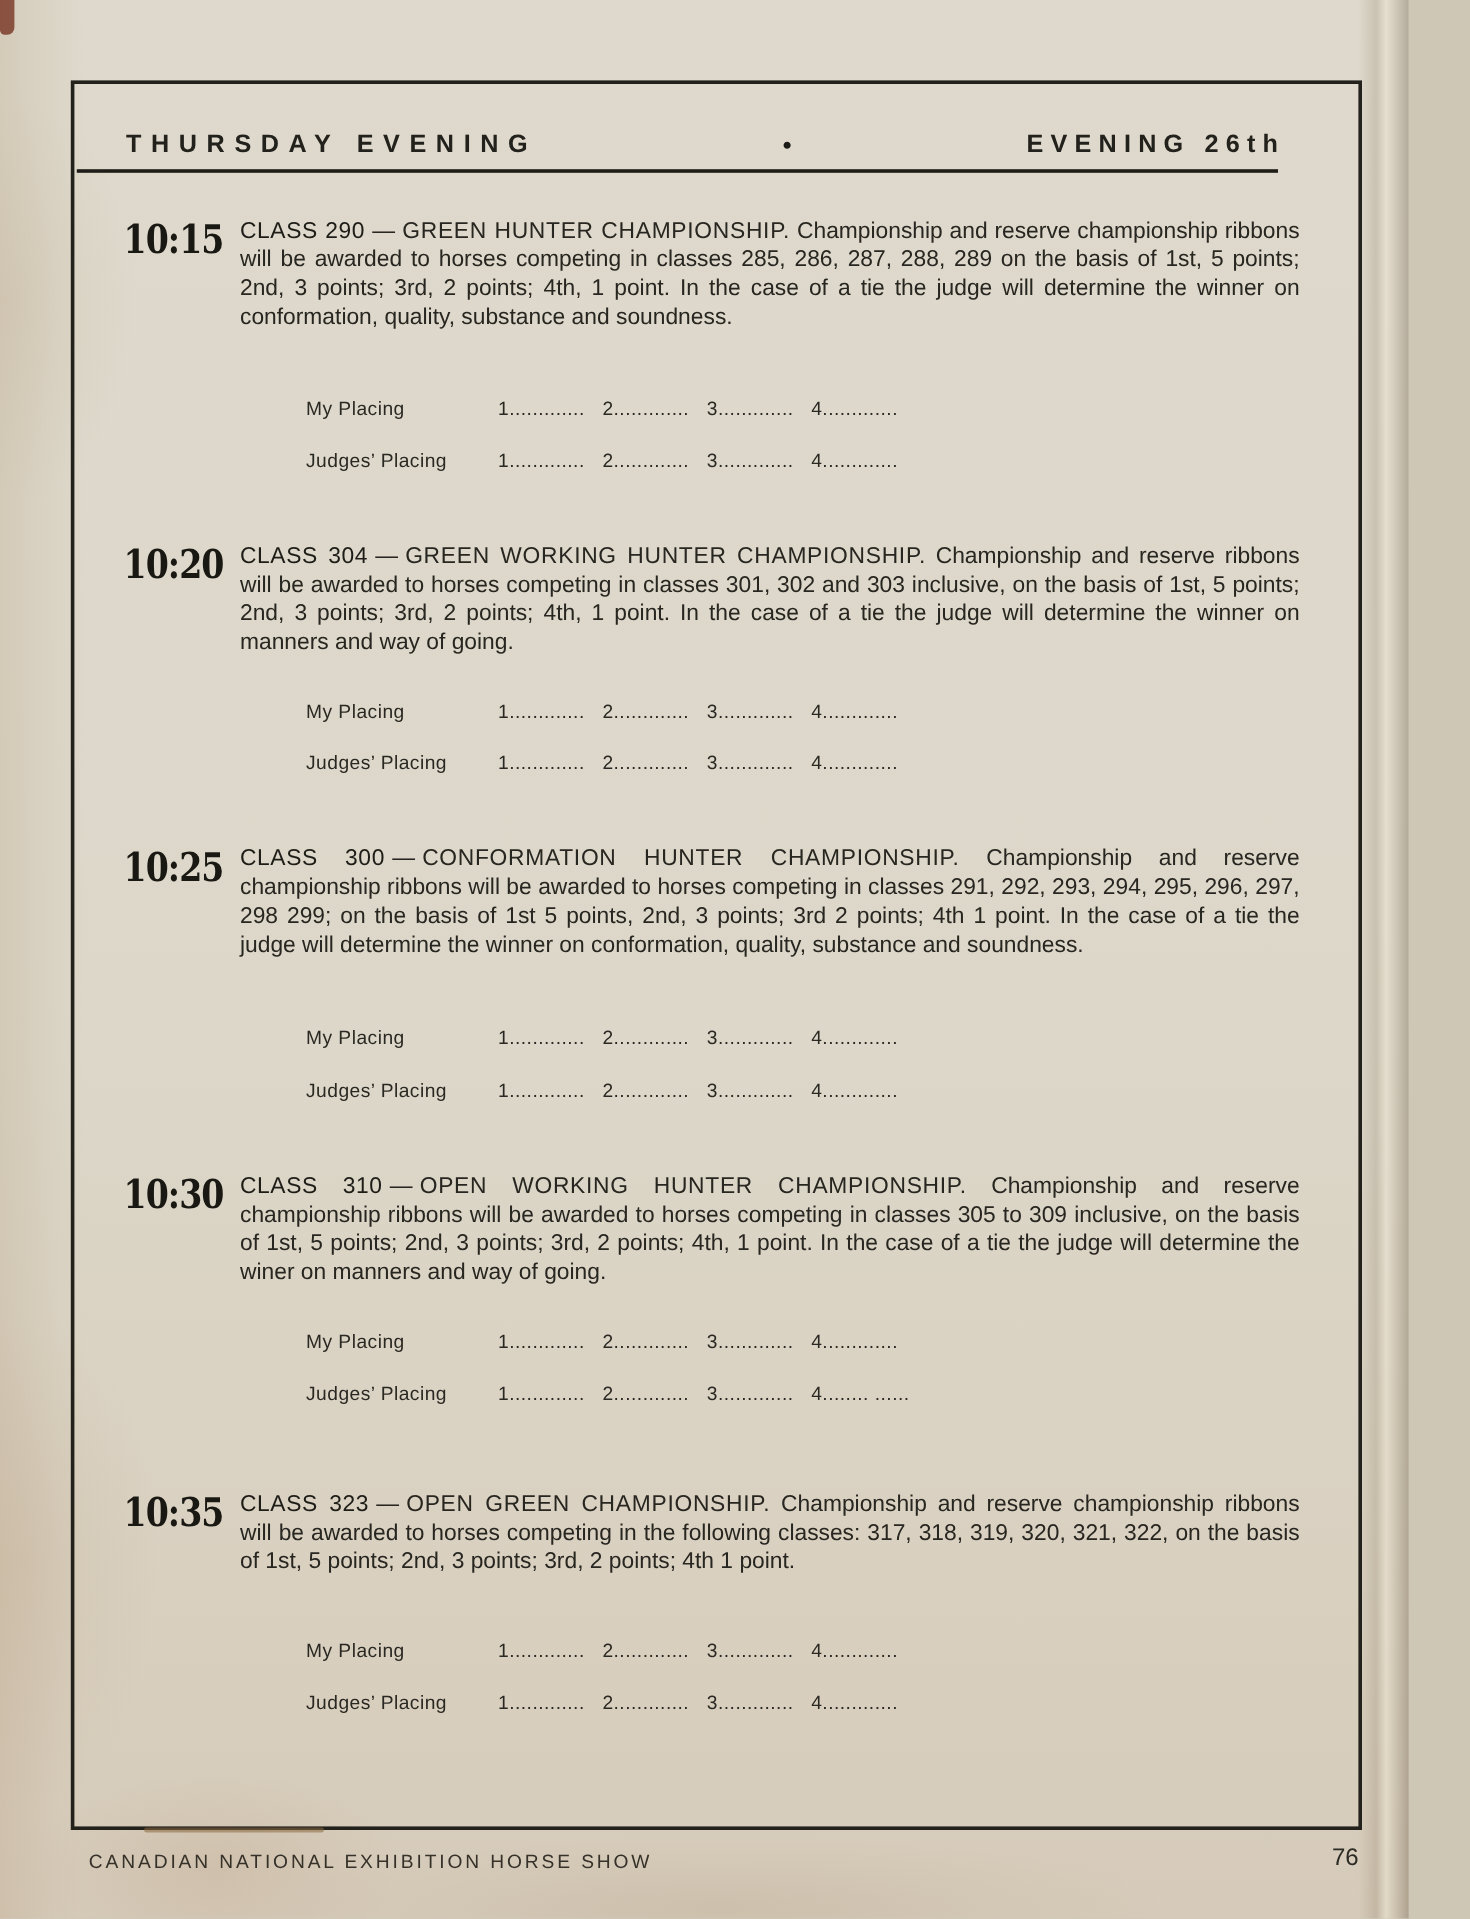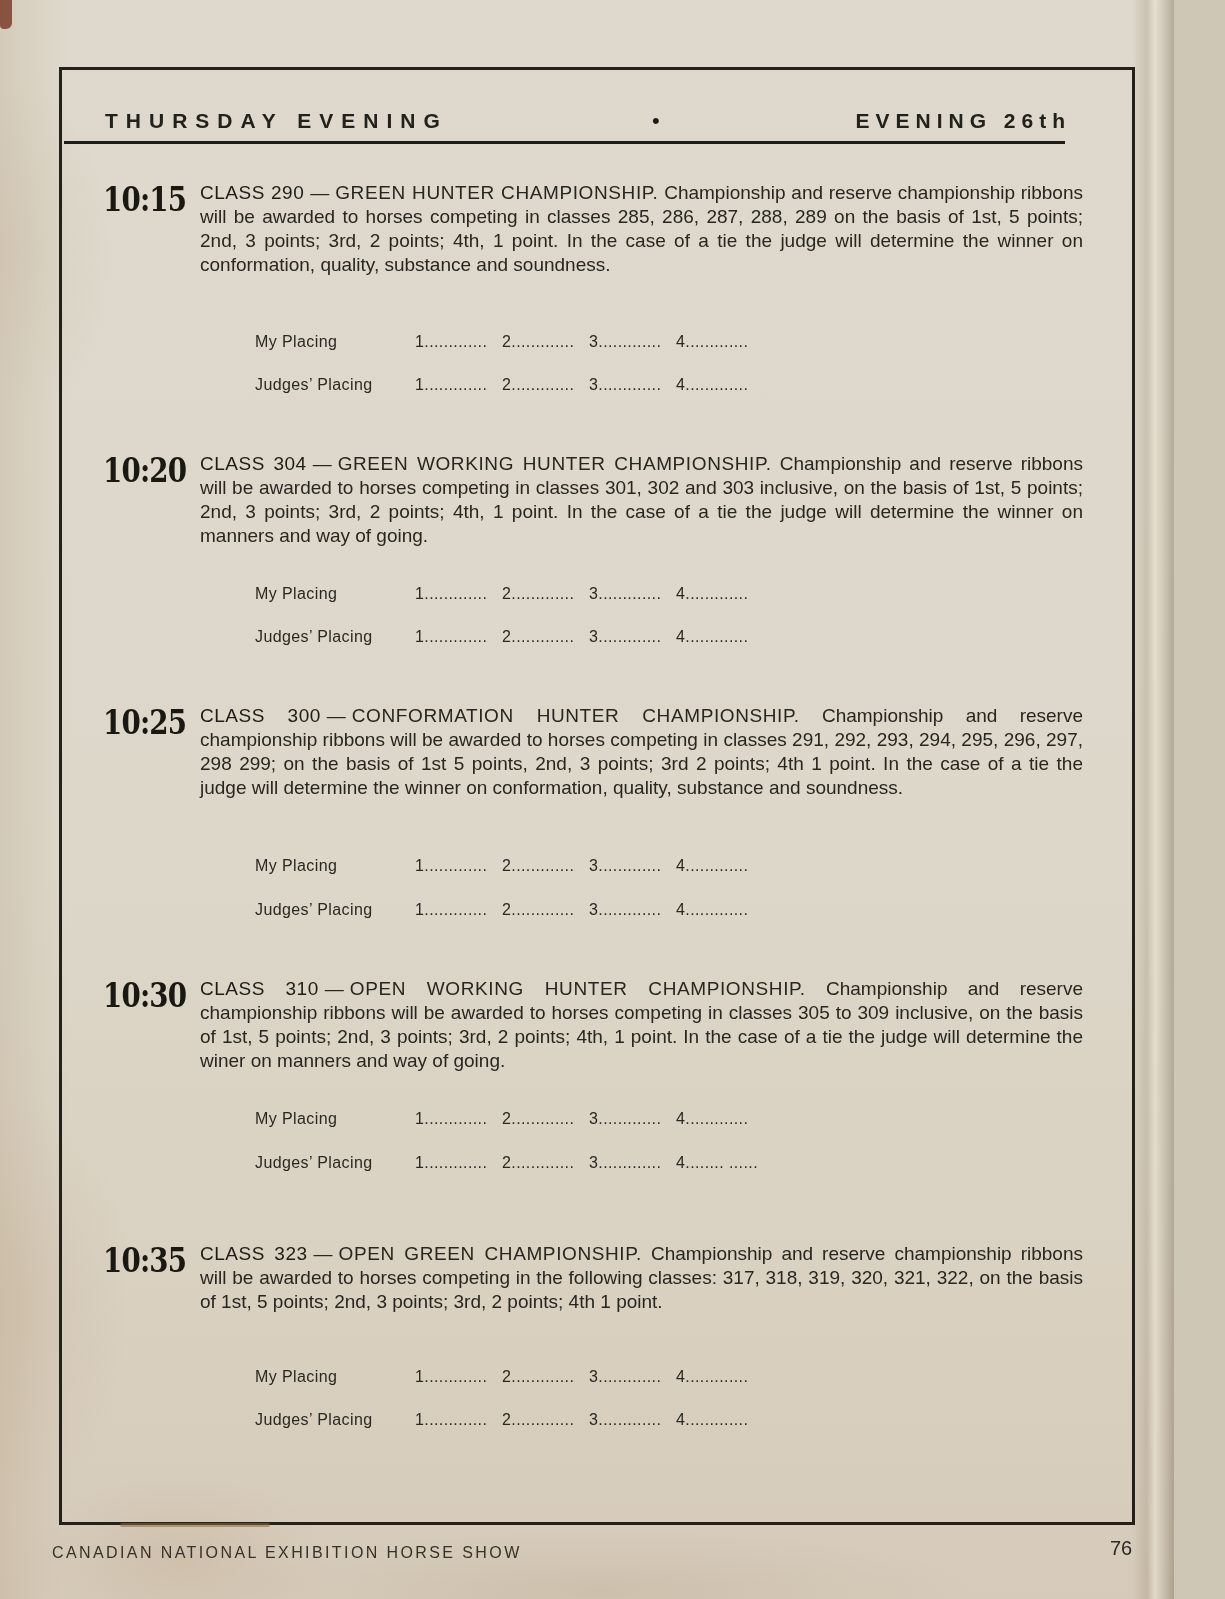--- a/index.html
+++ b/index.html
@@ -81,21 +81,21 @@
   .dash{margin:0 6px;}
   .caps{letter-spacing:0.6px;}
   .prow{
     position:absolute;left:255px;width:560px;white-space:nowrap;
     font-size:16px;color:#2a2822;letter-spacing:0.4px;
   }
   .plabel{display:inline-block;width:160px;}
   .pcell{display:inline-block;width:87px;overflow:hidden;vertical-align:bottom;}
   
   .footer-text{
-    position:absolute;left:52px;top:1544px;
+    position:absolute;left:74px;top:1544px;
     font-size:16px;letter-spacing:2.4px;color:#36322a;white-space:nowrap;
   }
   .page-number{
     position:absolute;left:1110px;top:1537px;
     font-size:20px;color:#2c2a24;
   }
 </style>
 </head>
 <body>
 

